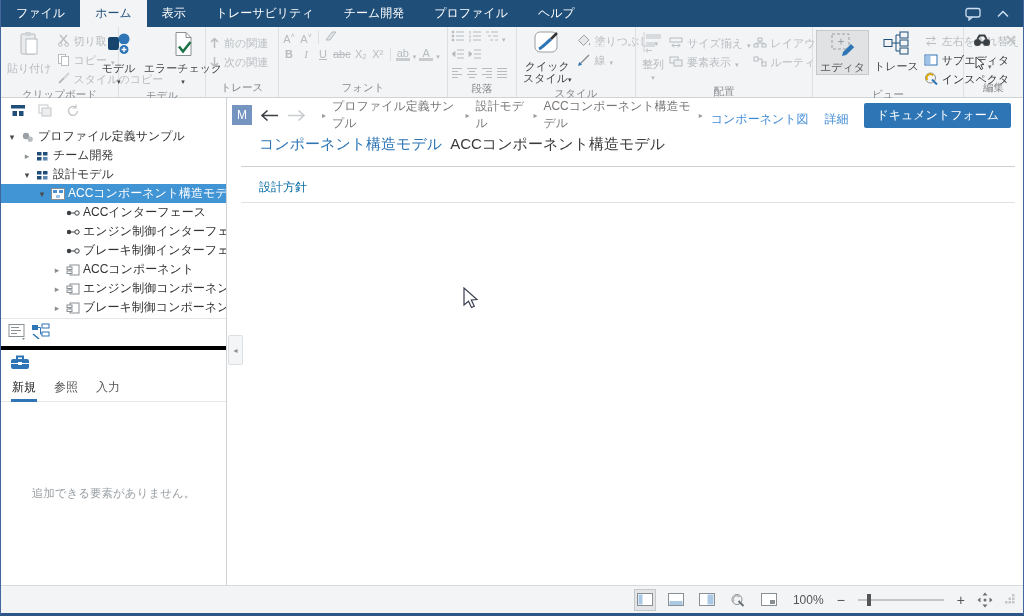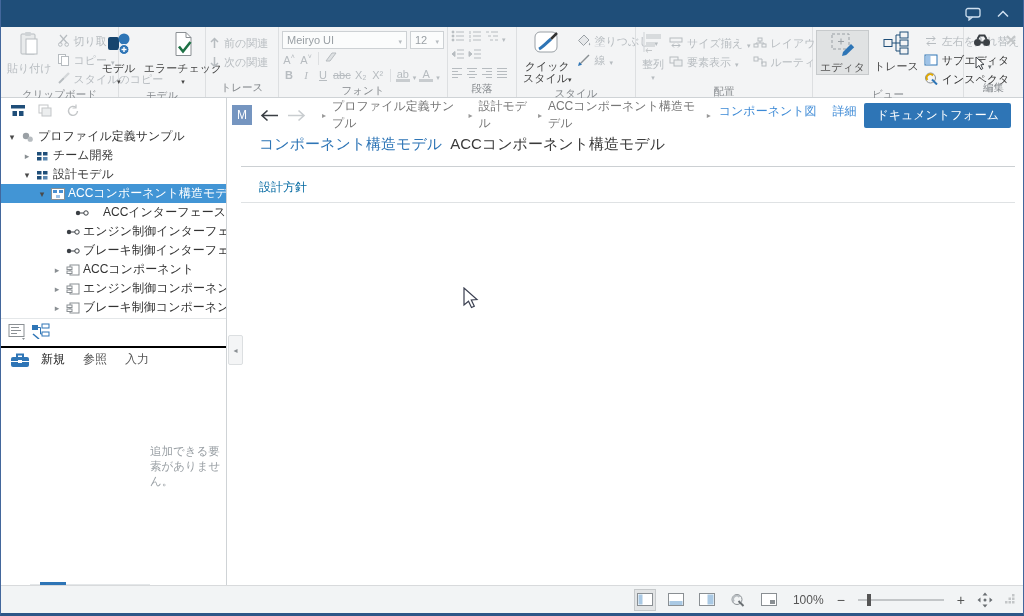--- a/index.html
+++ b/index.html
@@ -53,42 +53,42 @@
 .tree-item.icon-model .ic-model{display:block}
 .tree-item.icon-diagram .ic-diagram{display:block}
 .tree-item.icon-interface .ic-interface{display:block}
 .tree-item.icon-component .ic-component{display:block}
 .tl{padding-left:2px;white-space:nowrap}
 .tree-item.selected{background:#4295d5}
 .tree-item.selected .tl{color:#fff}
 .searchrow{flex:none;height:28px;border-top:1px solid #e4e7e9;display:flex;align-items:center;gap:5px;padding:0 7px}
 .searchrow input{flex:1;height:20px;border:1px solid #cfd3d6;font-size:11.5px;padding:0 5px;color:#444;outline:none;font-family:inherit}
 .searchrow input::placeholder{color:#a8adb2}
-.palette{flex:none;height:239px;border-top:2px solid #000000;display:flex;flex-direction:row}
+.palette{flex:none;height:239px;border-top:4px solid #000000;display:flex;flex-direction:column}
 .pal-tools{height:26px;display:flex;align-items:center;padding-left:9px;flex:none}
 .pal-tabs{display:flex;gap:16px;padding:0 0 0 10px;border-bottom:1px solid #e4e7e9;flex:none}
 .ptab{font-size:12px;color:#555;padding:3px 1px 5px;position:relative;cursor:default}
 .ptab.active{color:#222}
 .ptab.active::after{content:"";position:absolute;left:0;right:0;bottom:-1px;height:3px;background:#2e75b6}
 .pal-empty{flex:1;display:flex;align-items:center;justify-content:center;color:#9aa0a5;font-size:11.5px}
 
 
 .vsplit{position:absolute;left:227px;top:237px;width:15px;height:30px;background:#f4f5f6;border:1px solid #dcdfe1;border-radius:2px;display:flex;align-items:center;justify-content:center}
 .vsplit::before{content:"◂";font-size:8px;color:#8a8f93}
 
 
 .content{flex:1;display:flex;flex-direction:column;min-width:0}
 .crumbbar{height:34px;display:flex;align-items:center;gap:8px;padding:0 12px 0 5px;flex:none}
 .mbadge{width:20px;height:20px;background:#7595c0;color:#fff;display:flex;align-items:center;justify-content:center;font-size:12px;flex:none}
 .navbtn{display:flex;align-items:center}
 .crumbs{display:flex;align-items:center;color:#777;font-size:12px;margin-left:8px}
 .crumb{display:flex;align-items:center;margin-right:6px}
 .crumb::before{content:"▸";font-size:8px;color:#999;margin-right:6px}
 .crumbs::after{content:"▸";font-size:8px;color:#999}
-.crumb-right{margin-left:auto;display:flex;align-items:flex-start;gap:8px}
+.crumb-right{margin-left:auto;display:flex;align-items:flex-end;gap:16px}
 .vlink{color:#3d8ad6;font-size:12px;cursor:pointer;white-space:nowrap}
 .vbtn{background:#2e75b6;color:#fff;font-size:12px;padding:4px 12px;border-radius:2px;border:none;cursor:pointer;white-space:nowrap;font-family:inherit}
 .doc{padding:0 8px 0 14px}
 .doc-title{padding:3px 0 12px 18px;border-bottom:1px solid #ccd0d3;font-size:15px;display:flex;gap:8px}
 .t-type{color:#2e75b6}
 .t-name{color:#3a3a3a}
 .doc-section{padding:12px 0 6px 18px;border-bottom:1px solid #dfe2e4;font-size:12px;color:#0369a1}
 .doc-empty{padding:12px 0 0 22px;font-size:12px;color:#9aa0a5}
 
 
@@ -102,20 +102,50 @@
 
 
 .cursor{position:absolute;left:459px;top:287px;pointer-events:none}
 </style>
 </head>
 <body>
 
 <div class="window">
 
   <div class="titlebar">
+    <div class="tb-tabs">
+
+        <div class="tb-tab">
+          <span>ファイル</span>
+        </div>
+
+        <div class="tb-tab active">
+          <span>ホーム</span>
+        </div>
+
+        <div class="tb-tab">
+          <span>表示</span>
+        </div>
+
+        <div class="tb-tab">
+          <span>トレーサビリティ</span>
+        </div>
+
+        <div class="tb-tab">
+          <span>チーム開発</span>
+        </div>
+
+        <div class="tb-tab">
+          <span>プロファイル</span>
+        </div>
+
+        <div class="tb-tab">
+          <span>ヘルプ</span>
+        </div>
+      </div>
     <div class="tb-right">
       <span class="navbtn">
         <svg width="16" height="14">
             <rect x="1" y="1.5" width="14" height="8.5" rx="2" fill="none" stroke="#cfe0f0" stroke-width="1.3"></rect>
             <path d="M4 10 v3 l3.5 -3" fill="none" stroke="#cfe0f0" stroke-width="1.3"></path>
           </svg>
       </span>
       <span class="navbtn">
         <svg width="12" height="8">
             <path d="M1 6.5 L6 1.5 L11 6.5" fill="none" stroke="#cfe0f0" stroke-width="1.5"></path>
@@ -205,30 +235,20 @@
                 </svg></span>
             <span>次の関連</span>
           </div>
         </div>
       </div>
       <div class="rg-label">トレース</div>
     </div>
 
     <div class="rg" style="width:169px">
       <div style="display:flex;flex-direction:column;gap:2px;width:100%">
-        <div class="fontrow">
-          <div class="fsel" style="flex:1">
-              <span>Meiryo UI</span>
-              <span class="caret-i" style="margin-left:auto"></span>
-            </div>
-          <div class="fsel" style="width:34px">
-              <span>12</span>
-              <span class="caret-i" style="margin-left:auto"></span>
-            </div>
-        </div>
         <div class="pline">
           <span class="fg"><span>A</span><sup style="font-size:7px">˄</sup></span>
           <span class="fg"><span>A</span><sup style="font-size:7px">˅</sup></span>
           <span class="vbar"></span>
           <span><svg width="14" height="12">
                 <path d="M2 10 L8 2 L12 2 L6 10 Z" fill="#dfe2e4" stroke="#b7bcc0"></path>
               </svg></span>
         </div>
         <div class="pline">
           <span class="fg fg-b">B</span>
@@ -540,21 +560,21 @@
                 <rect x="0.5" y="0.5" width="13" height="11" fill="#fff" stroke="#8a8f93"></rect>
                 <rect x="2" y="2" width="4" height="3" fill="#4a90d2"></rect>
                 <rect x="8" y="2" width="4" height="3" fill="#4a90d2"></rect>
                 <rect x="5" y="7" width="4" height="3" fill="#9ec3e8"></rect>
               </svg>
 
             </span>
             <span class="tl">ACCコンポーネント構造モデル</span>
           </div>
 
-          <div class="tree-item icon-interface exp-none" style="padding-left: 49px; justify-content: space-between;">
+          <div class="tree-item icon-interface exp-none" style="padding-left: 49px;">
             <span class="tw"></span>
             <span class="tico">
 
               <svg class="ic ic-interface" width="14" height="10">
                 <circle cx="3" cy="5" r="2.2" fill="#3a3f44"></circle>
                 <path d="M5 5 h4" stroke="#3a3f44"></path>
                 <circle cx="11" cy="5" r="2.2" fill="#fff" stroke="#3a3f44"></circle>
               </svg>
 
             </span>

